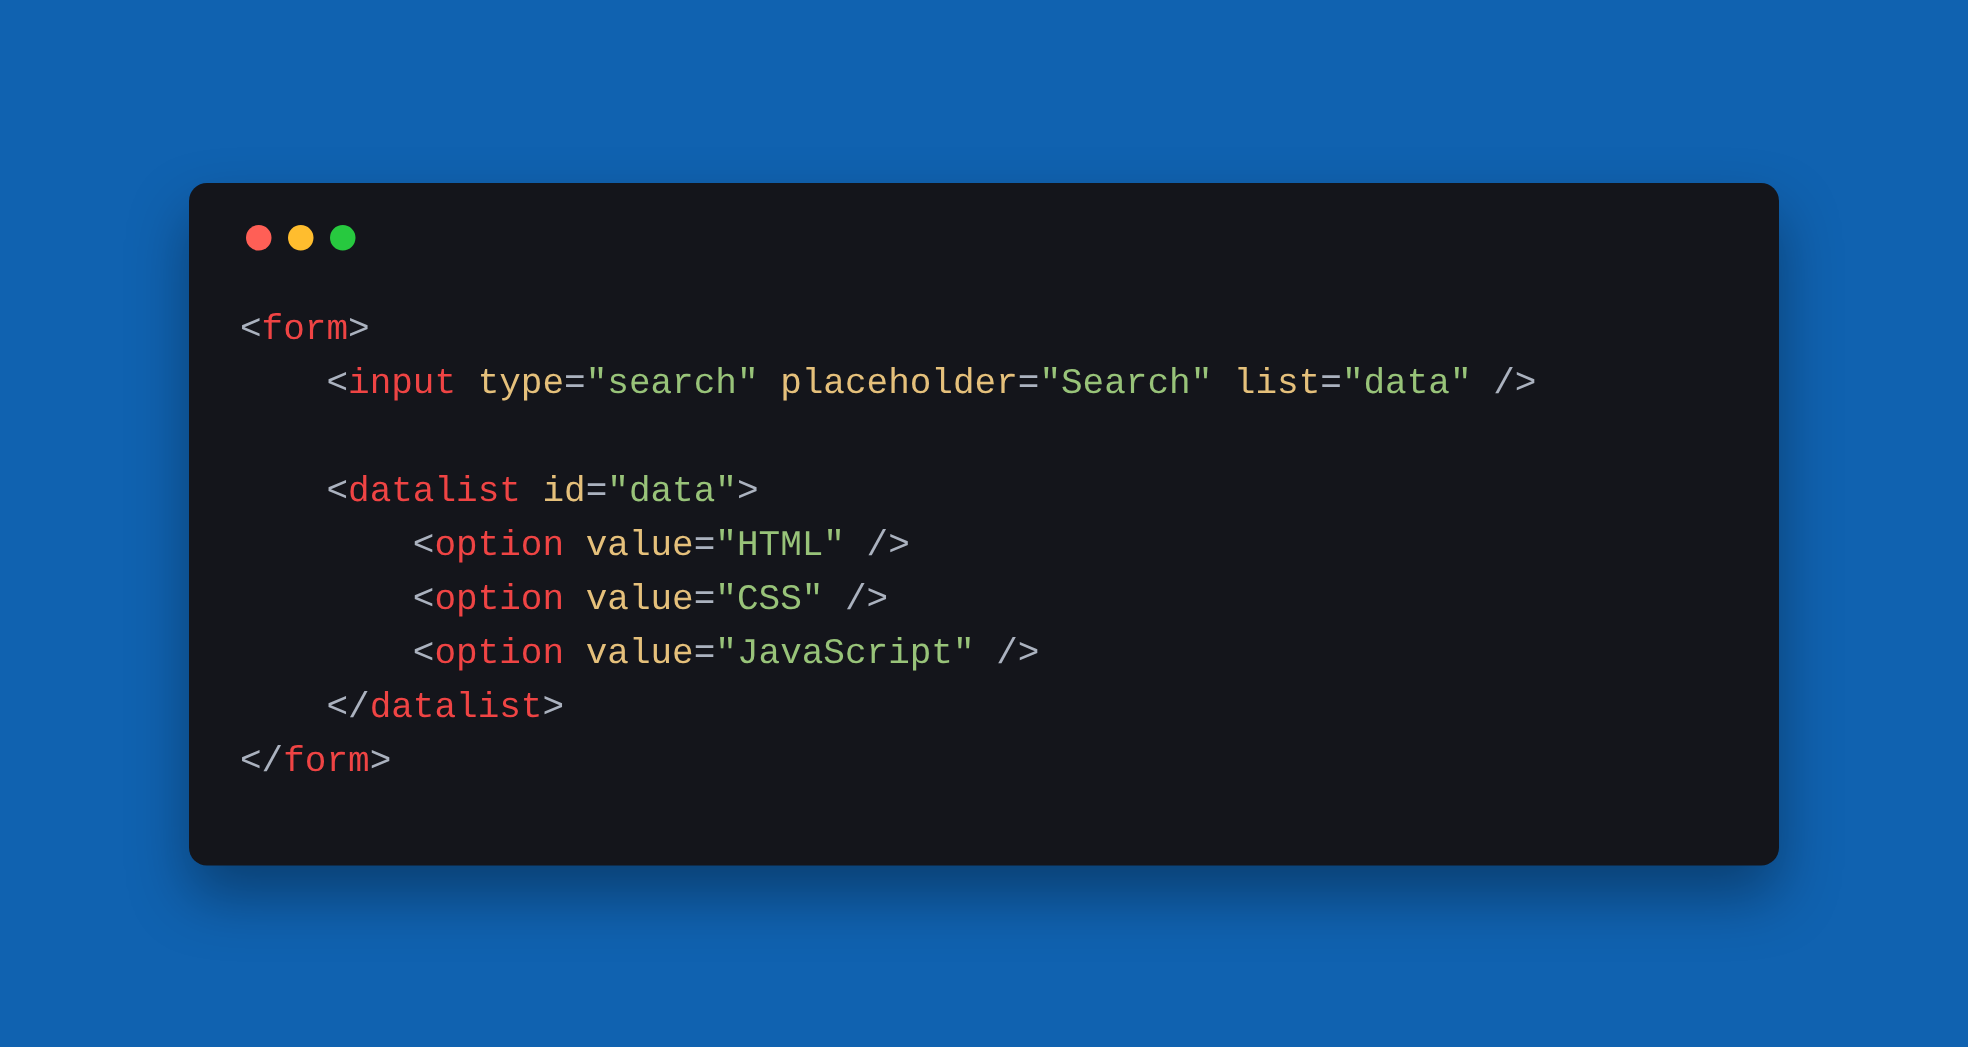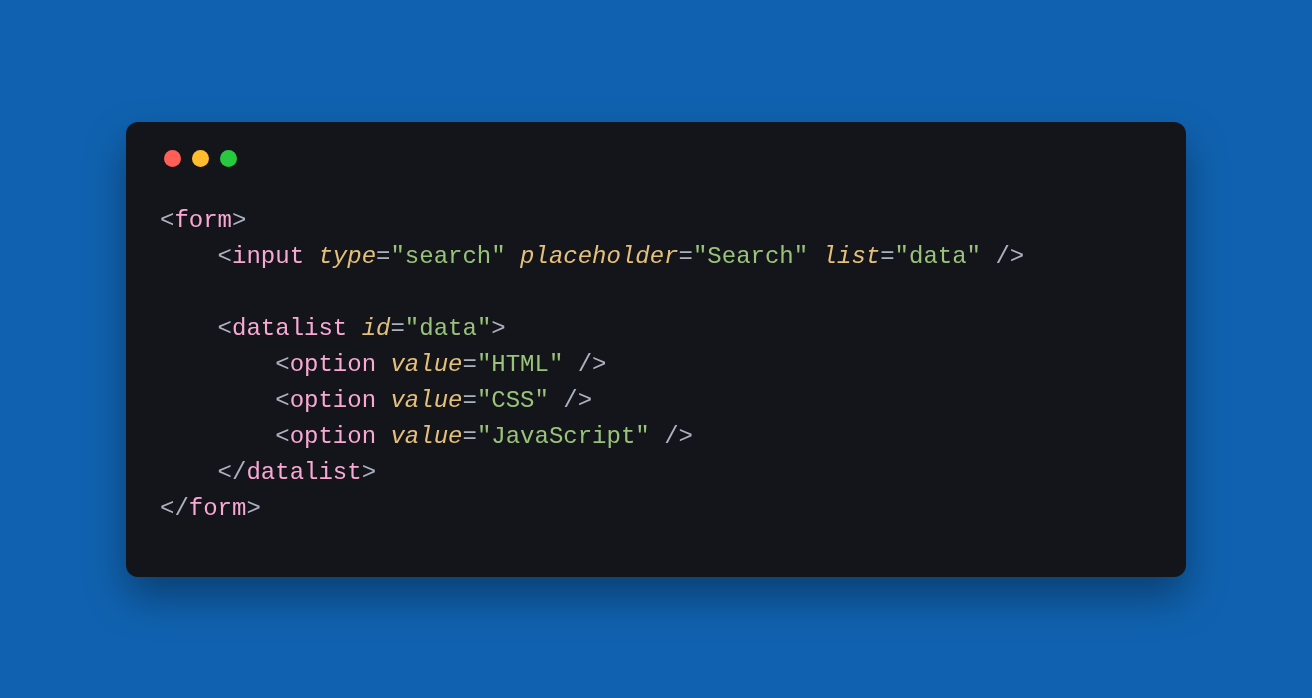--- a/index.html
+++ b/index.html
@@ -33,22 +33,22 @@
   .tl-yellow { background: #ffbd2e; }
   .tl-green { background: #27c93f; }
   pre.code {
     font-family: inherit;
     font-size: 24px;
     line-height: 1.5;
     white-space: pre;
     color: #abb2bf;
   }
   .punct { color: #abb2bf; }
-  .tag { color: #f9a8d4; }
-  .attr { color: #e5c07b; font-style: italic; }
+  .tag { color: #ef4444; }
+  .attr { color: #e5c07b; }
   .eq { color: #abb2bf; }
   .str { color: #98c379; }
 </style>
 </head>
 <body>
 
 <div class="window">
   <div class="traffic-lights">
     <span class="tl tl-red"></span>
     <span class="tl tl-yellow"></span>

